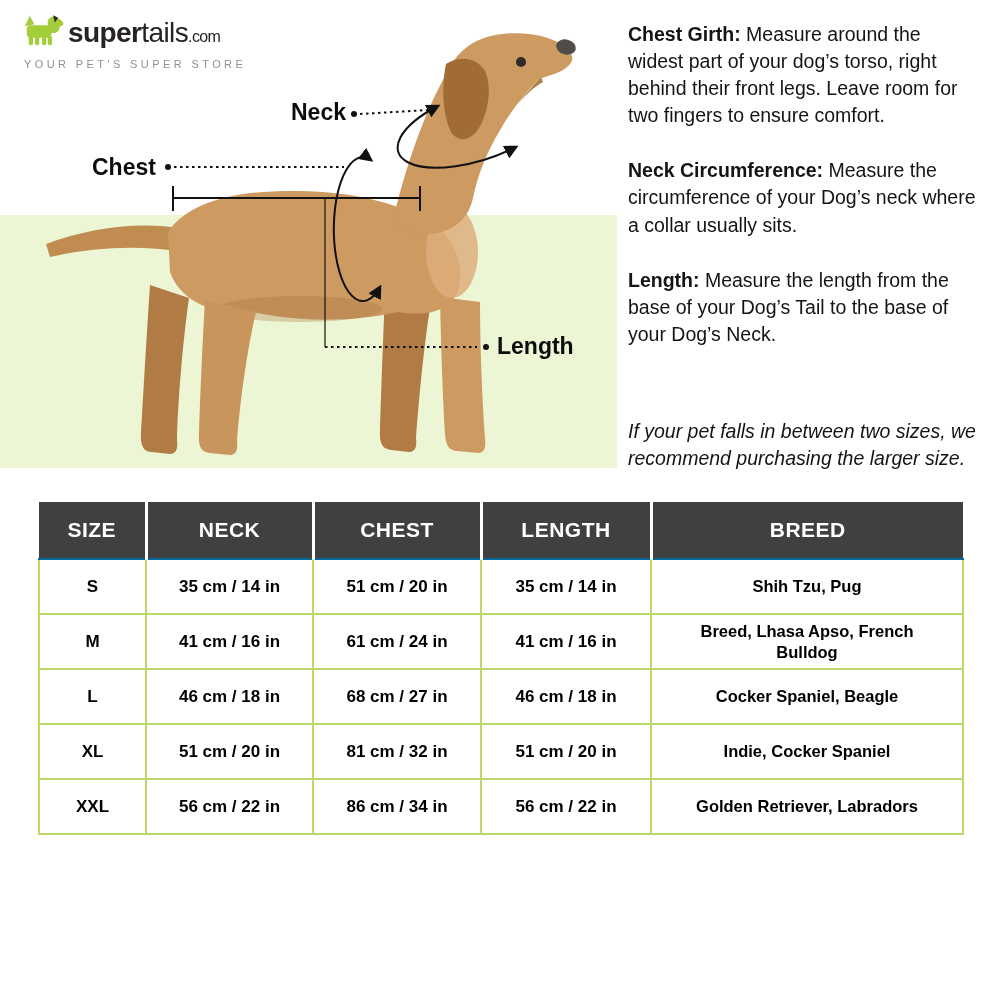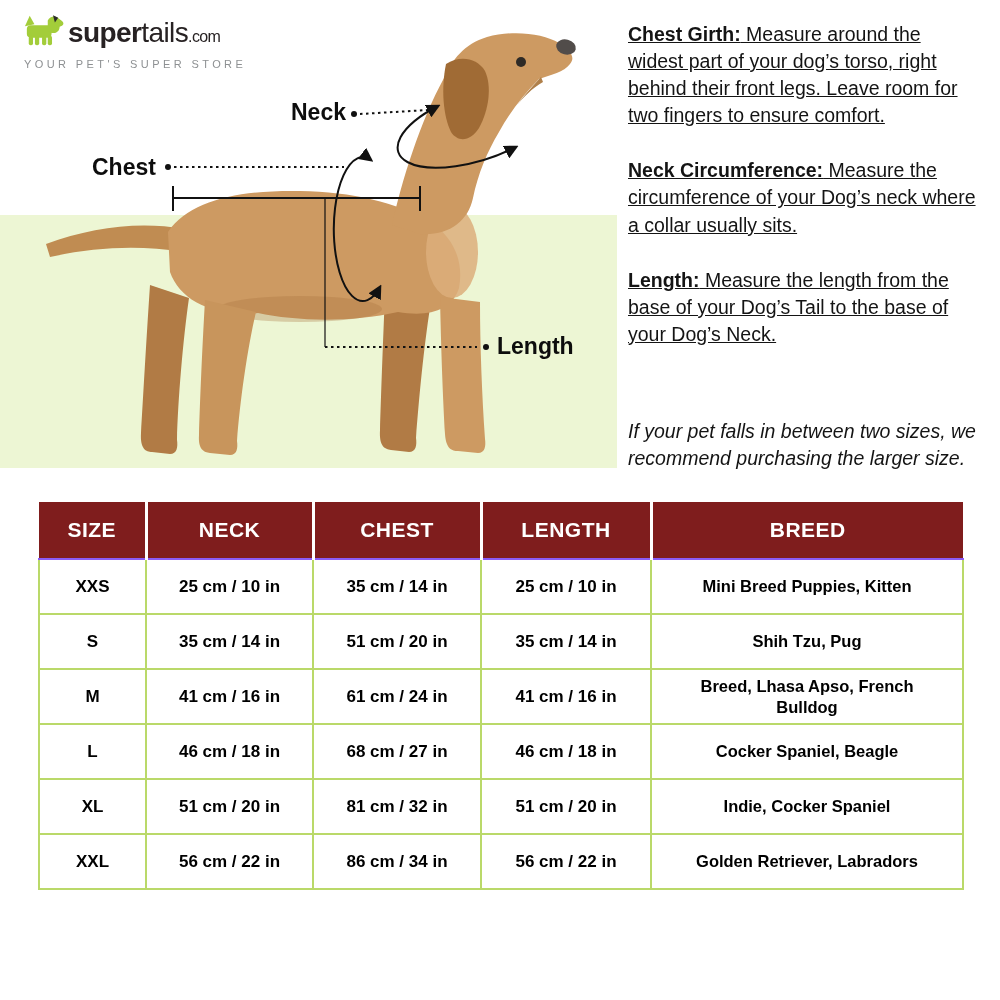--- a/index.html
+++ b/index.html
@@ -17,28 +17,28 @@
   
   .green-block{position:absolute;left:0;top:215px;width:617px;height:253px;background:#edf6d4;}
   .dog-svg{position:absolute;left:0;top:0;width:620px;height:470px;}
   .diagram-label{position:absolute;font-weight:700;font-size:23px;color:#0d0d0d;line-height:1;}
   #label-neck{left:291px;top:101px;}
   #label-chest{left:92px;top:156px;}
   #label-length{left:497px;top:335px;}
 
   
   .instructions{position:absolute;left:628px;top:21px;width:350px;font-size:19.5px;line-height:1.39;color:#141414;}
-  .instructions p{margin:0 0 28px 0;text-decoration:underline;}
+  .instructions p{margin:0 0 28px 0;}
   .instructions .lead{font-weight:700;}
   .note{position:absolute;left:628px;top:418px;width:354px;font-size:19.5px;line-height:1.4;font-style:italic;color:#141414;}
 
   
   .size-table{position:absolute;left:38px;top:502px;width:924px;border-collapse:collapse;table-layout:fixed;}
-  .size-table th{background:#7f1d1d;color:#fff;font-size:21px;font-weight:700;height:54px;
-                 border-left:3px solid #fff;border-right:3px solid #fff;border-bottom:2px solid #8b5cf6;
+  .size-table th{background:#404040;color:#fff;font-size:21px;font-weight:700;height:54px;
+                 border-left:3px solid #fff;border-right:3px solid #fff;border-bottom:2px solid #0369a1;
                  letter-spacing:.5px;text-align:center;}
   .size-table th:first-child{border-left:none;}
   .size-table th:last-child{border-right:none;margin-left:31px;}
   .size-table td{border:2px solid #bad969;height:53px;text-align:center;vertical-align:middle;
                  font-weight:700;font-size:17px;color:#000;padding:0 12px;background:#fff;line-height:1.25;}
   .size-table td.breed{font-size:16.5px;padding:0 30px;}
 </style>
 </head>
 <body>
 
@@ -150,27 +150,20 @@
       <tr>
         <th>SIZE</th>
         <th>NECK</th>
         <th>CHEST</th>
         <th>LENGTH</th>
         <th>BREED</th>
       </tr>
     </thead>
     <tbody>
       <tr>
-        <td>XXS</td>
-        <td>25 cm / 10 in</td>
-        <td>35 cm / 14 in</td>
-        <td>25 cm / 10 in</td>
-        <td class="breed">Mini Breed Puppies, Kitten</td>
-      </tr>
-      <tr>
         <td>S</td>
         <td>35 cm / 14 in</td>
         <td>51 cm / 20 in</td>
         <td>35 cm / 14 in</td>
         <td class="breed">Shih Tzu, Pug</td>
       </tr>
       <tr>
         <td>M</td>
         <td>41 cm / 16 in</td>
         <td>61 cm / 24 in</td>

